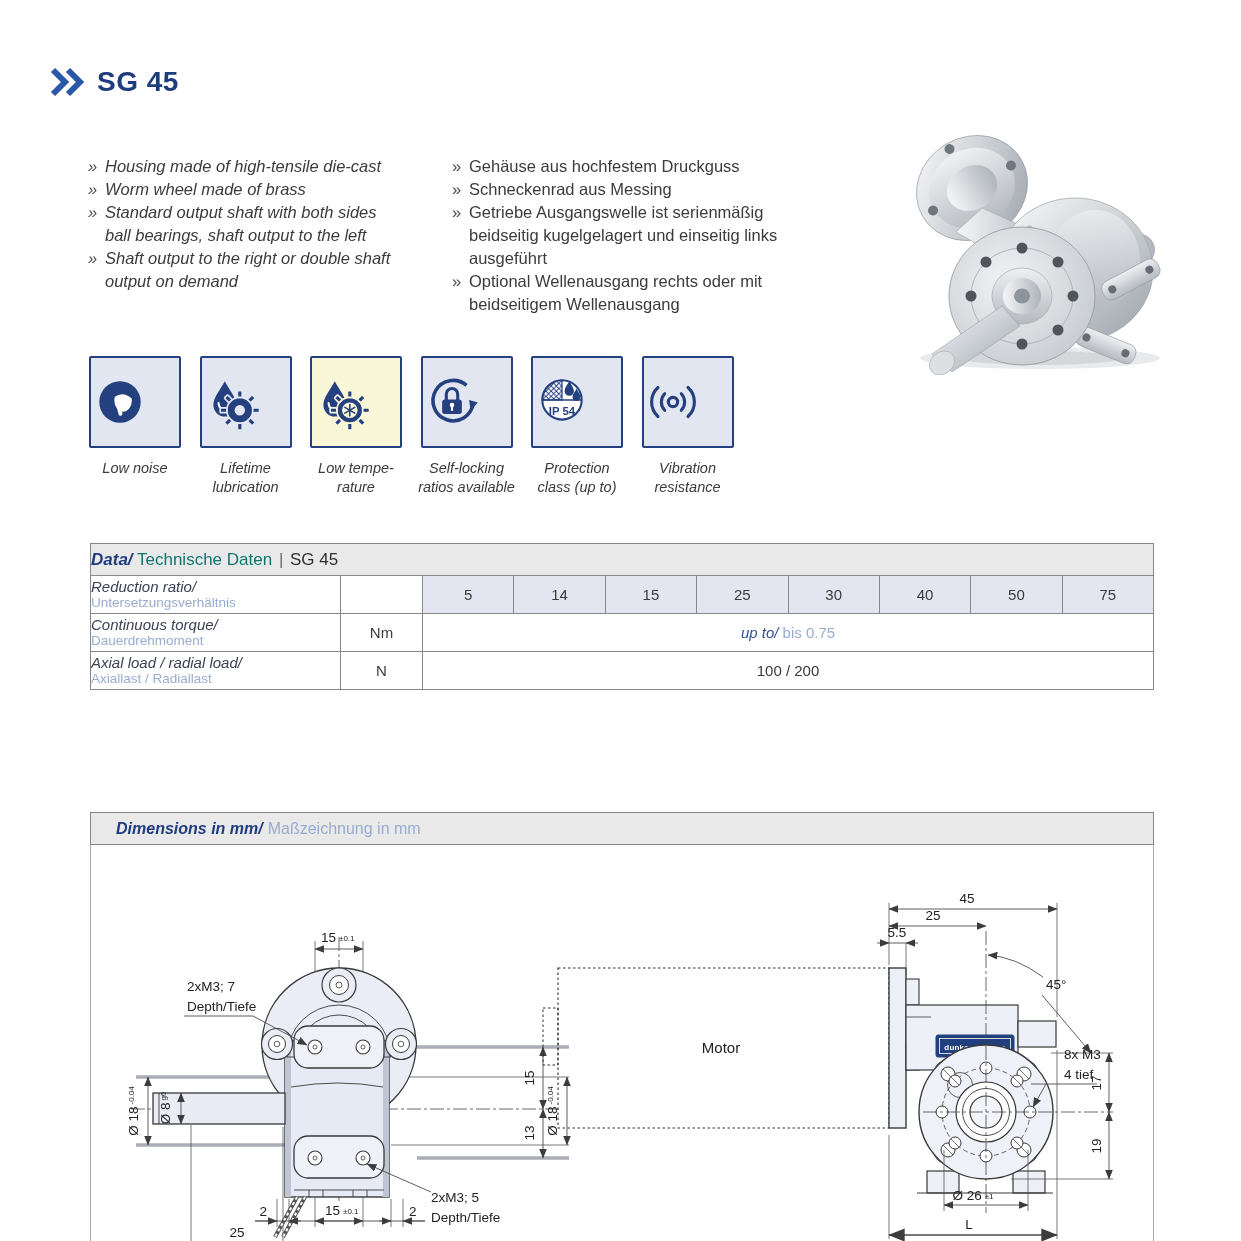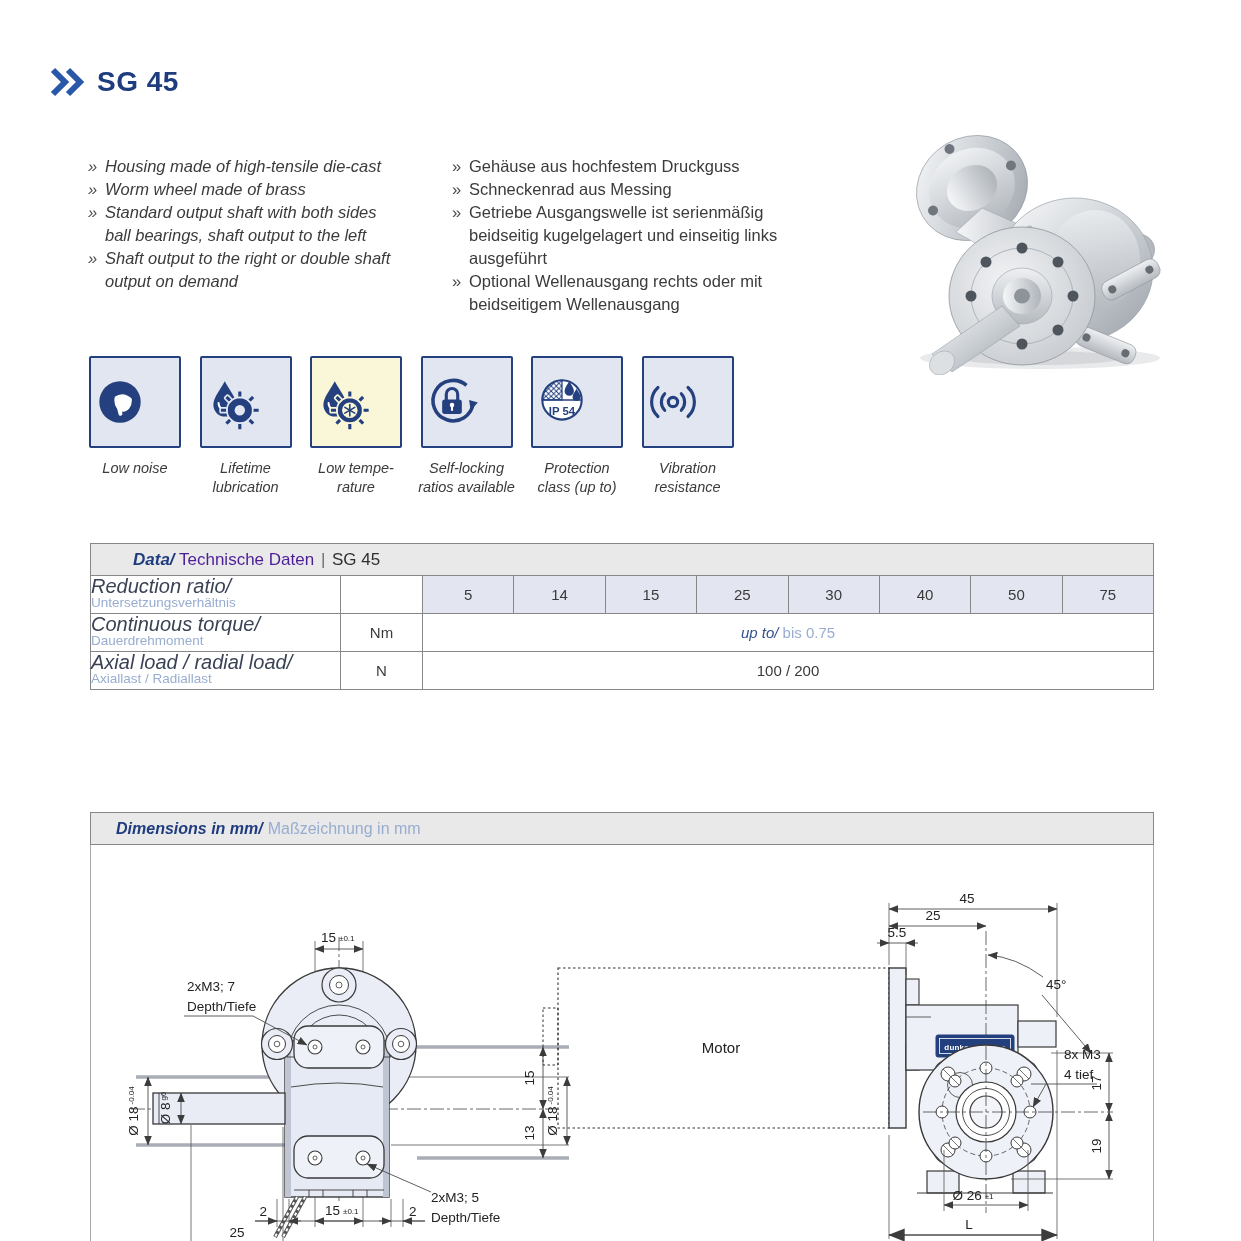--- a/index.html
+++ b/index.html
@@ -23,26 +23,26 @@
         border-radius:2px;background:#e2e6f1;box-sizing:border-box;
         display:flex;align-items:center;justify-content:flex-start;}
   .tile.hl{background:#faf7d8;}
   .tile-label{position:absolute;top:459px;width:132px;text-align:center;font-style:italic;
         font-size:14.5px;line-height:19px;color:#3b3b3b;}
 
   
   table.data{position:absolute;left:90px;top:543px;width:1064px;border-collapse:collapse;table-layout:fixed;}
   table.data th,table.data td{border:1.5px solid #878787;padding:0;box-sizing:border-box;}
   th.tbl-head{height:32px;background:#e9e9ea;text-align:left;padding-left:9px;font-weight:normal;font-size:17px;}
-  th.tbl-head .t-en{font-style:italic;font-weight:bold;color:#1e3c7e;padding-left:42px;}
-  th.tbl-head .t-de{color:#4c1d95;}
+  th.tbl-head .t-en{font-style:italic;font-weight:bold;color:#1e3c7e;}
+  th.tbl-head .t-de{color:#0f766e;}
   th.tbl-head .t-sep{color:#6b6b6b;font-weight:normal;padding:0 2px;}
   th.tbl-head .t-model{color:#2f2f2f;}
   td.lbl{height:38px;padding-left:8px;vertical-align:middle;background:#fff;}
-  td.lbl .l1{display:block;font-style:italic;font-size:20px;color:#3a4254;line-height:17px;}
+  td.lbl .l1{display:block;font-style:italic;font-size:15px;color:#3a4254;line-height:17px;}
   td.lbl .l2{display:block;font-size:13.5px;color:#98add0;line-height:16px;}
   td.unit,td.val,td.span8{text-align:center;vertical-align:middle;font-size:15px;color:#3a3a3a;background:#fff;}
   tr.shade td{background:#ededef;}
   td.ratio{background:#e3e6f1;}
   td.span8 .ut{font-style:italic;color:#33508f;}
   td.span8 .bis{color:#98add0;}
 
   
   #dims-head{left:90px;top:812px;width:1064px;height:33px;background:#e9e9ea;
      border:1.5px solid #878787;box-sizing:border-box;display:flex;align-items:center;padding-left:25px;font-size:16px;}

